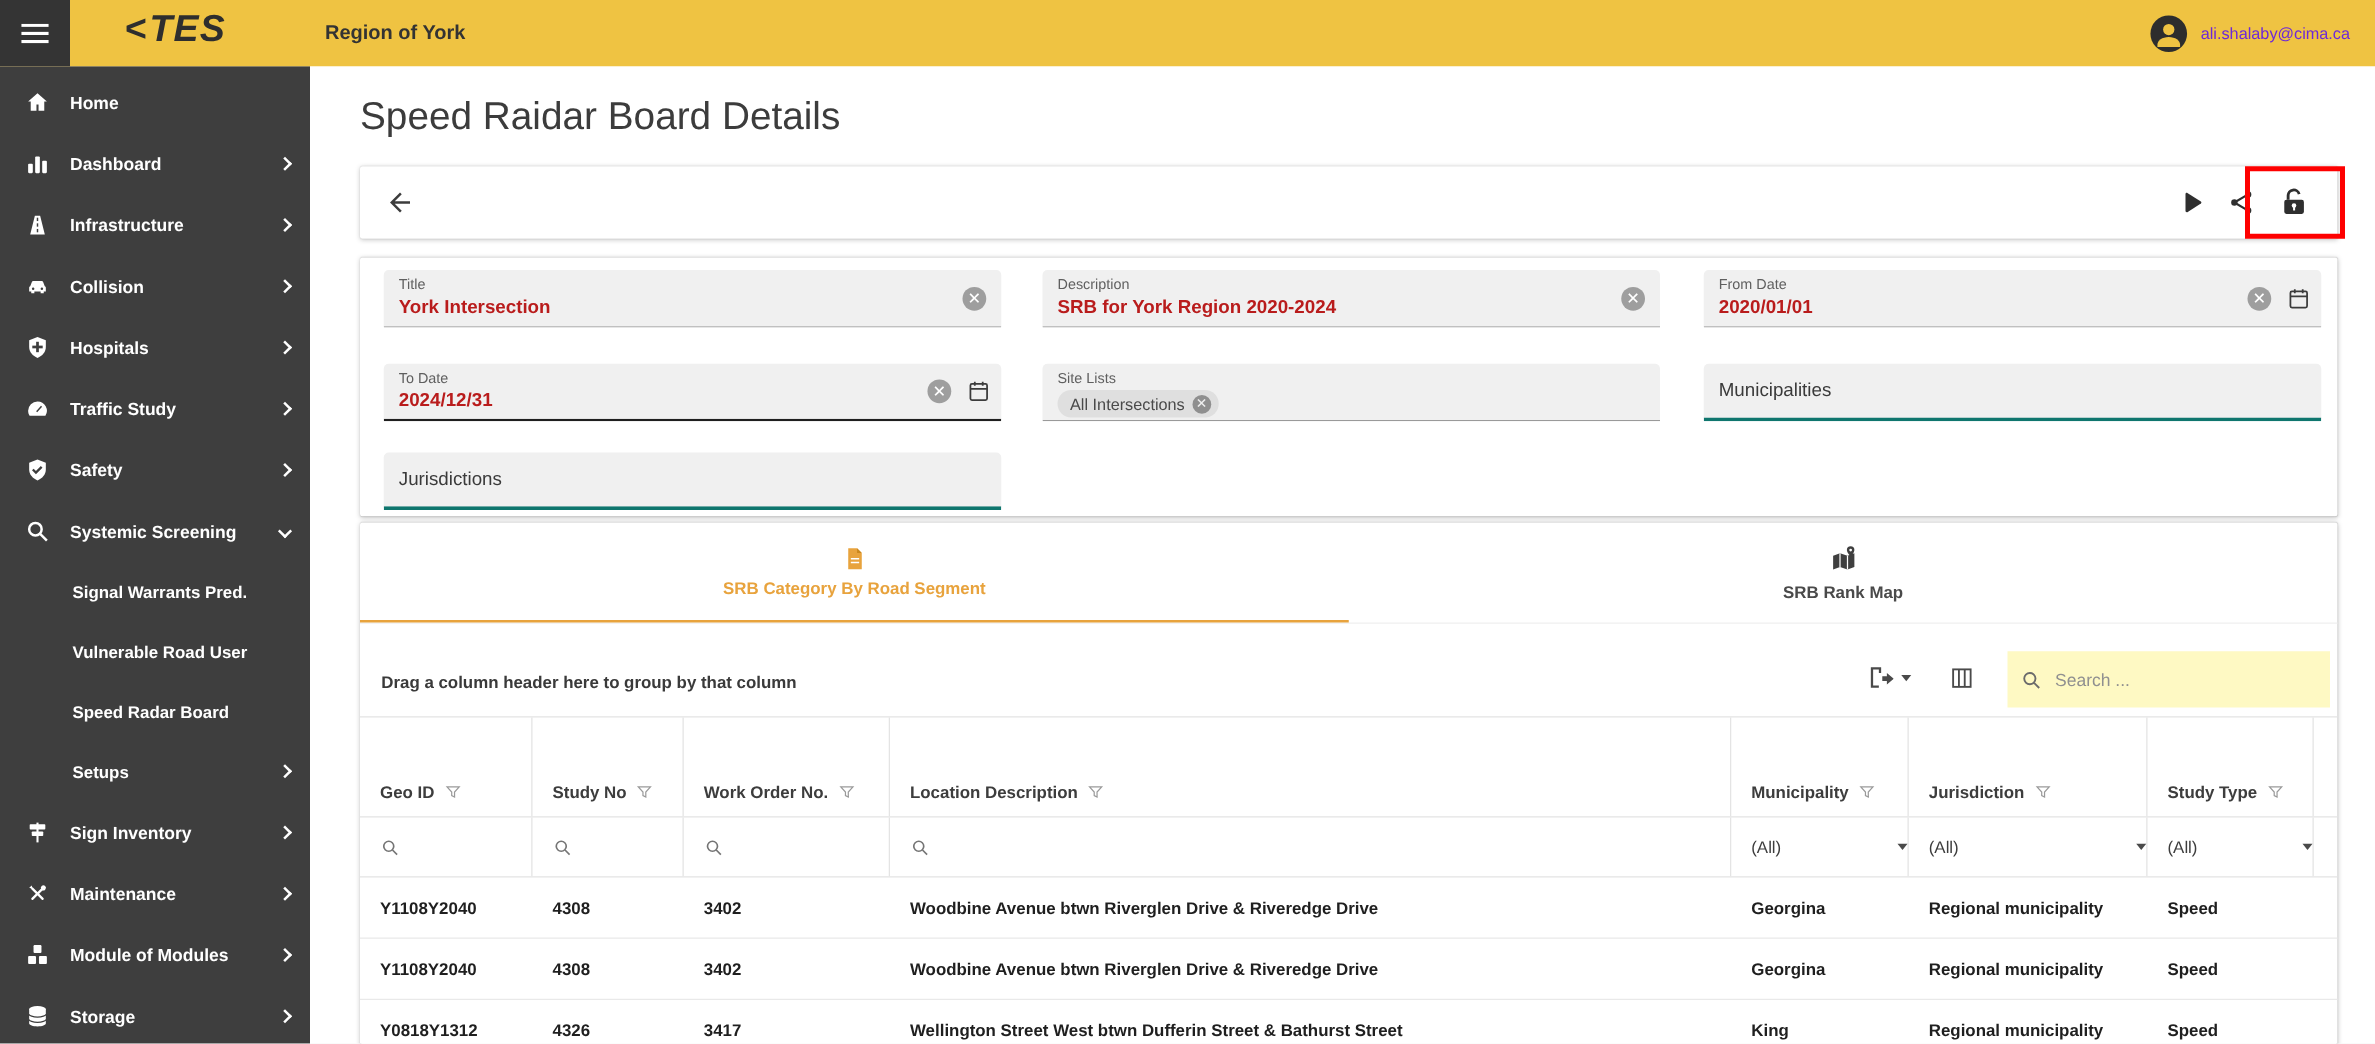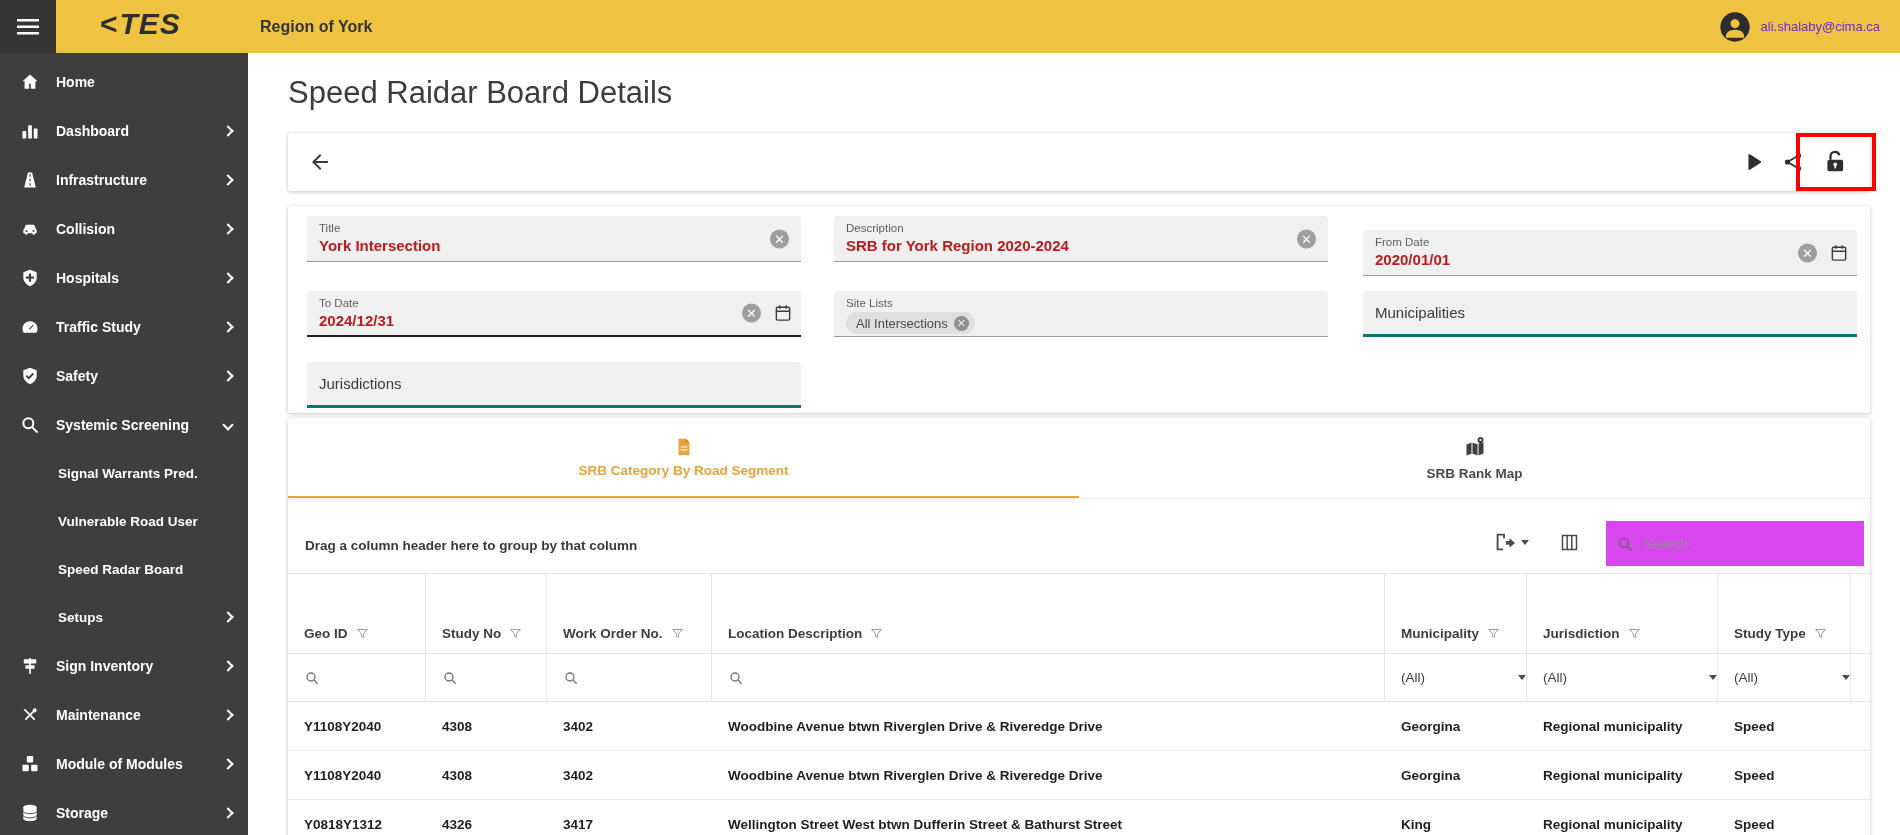--- a/index.html
+++ b/index.html
@@ -57,21 +57,21 @@
   .tabs-card { left:40px; top:365px; width:1582px; height:450px; }
   .tabstrip { display:flex; height:81px; border-bottom:1px solid #f0f0f0; }
   .tab { width:50%; display:flex; flex-direction:column; align-items:center; justify-content:center; gap:6px; font-size:13.5px; font-weight:bold; color:#4a4a4a; cursor:pointer; }
   .tab.active { color:#E8A33D; border-bottom:2px solid #E8A33D; }
 
   .grid-toolbar { position:absolute; left:0; top:100px; width:100%; height:50px; }
   .group-hint { position:absolute; left:17px; top:20px; font-size:13.5px; font-weight:bold; color:#3a3a3a; }
   .gt-icons { position:absolute; left:1205px; top:13px; display:flex; align-items:center; gap:6px; }
   .caret { width:0; height:0; border-left:4.5px solid transparent; border-right:4.5px solid transparent; border-top:5.5px solid #4a4a4a; }
   .col-chooser { margin-left:24px; }
-  .search-box { position:absolute; right:6px; top:3px; width:258px; height:45px; background:#d946ef; display:flex; align-items:center; gap:8px; padding:0 10px; }
+  .search-box { position:absolute; right:6px; top:3px; width:258px; height:45px; background:#fef9c3; display:flex; align-items:center; gap:8px; padding:0 10px; }
   .search-box input { flex:1; border:none; background:transparent; outline:none; font-family:inherit; font-size:14px; color:#333; }
   .search-box input::placeholder { color:#909090; }
 
   .tbl { position:absolute; left:0; top:155px; width:100%; }
   .thead { display:flex; height:81px; border-top:1px solid #e4e4e4; border-bottom:1px solid #e4e4e4; }
   .th { display:flex; align-items:flex-end; gap:8px; padding:0 4px 12px 16px; border-right:1px solid #e4e4e4; font-size:13.5px; font-weight:bold; color:#3d3d3d; cursor:pointer; }
   .th .funnel { margin-bottom:1px; cursor:pointer; }
   .frow { display:flex; height:48px; border-bottom:1px solid #e4e4e4; }
   .fc { display:flex; align-items:center; padding-left:16px; border-right:1px solid #e4e4e4; cursor:pointer; }
   .fc.select { justify-content:space-between; font-size:13.5px; color:#3d3d3d; }
@@ -297,21 +297,21 @@
       <div class="field" style="left:19px; top:10px;">
         <span class="flabel">Title</span>
         <input class="fvalue" value="York Intersection" style="">
         <span class="clear-btn">✕</span>
       </div>
       <div class="field" style="left:546px; top:10px;">
         <span class="flabel">Description</span>
         <input class="fvalue" value="SRB for York Region 2020-2024" style="">
         <span class="clear-btn">✕</span>
       </div>
-      <div class="field withcal" style="left:1075px; top:24px;">
+      <div class="field withcal" style="left:1075px; top:10px;">
         <span class="flabel">From Date</span>
         <input class="fvalue" value="2020/01/01" style="">
         <span class="clear-btn">✕</span>
         <span class="cal-btn">
             <svg viewBox="0 0 24 24" width="20" height="20">
               <g fill="none" stroke="#3c3c3c" stroke-width="1.7">
                 <rect x="4" y="5" width="16" height="15.5" rx="1.5"></rect>
                 <path d="M4 9.8h16M8.2 2.8v4M15.8 2.8v4"></path>
               </g>
             </svg>

